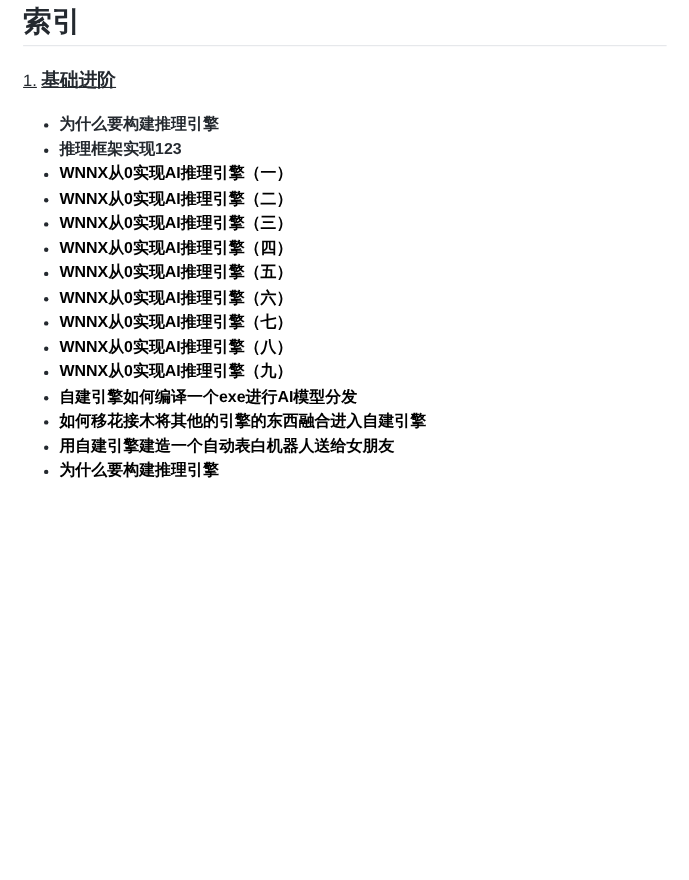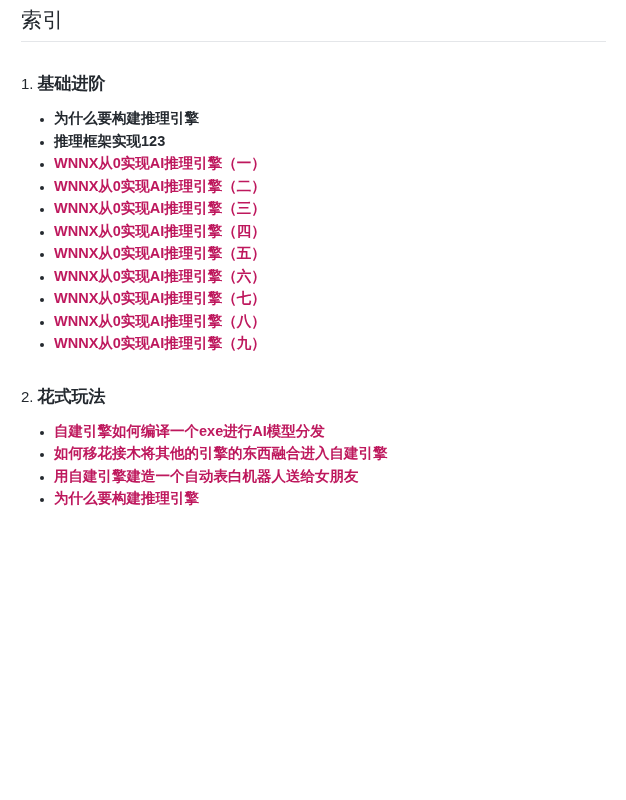--- a/index.html
+++ b/index.html
@@ -8,32 +8,33 @@
     width: 626px;
     height: 800px;
     overflow: hidden;
     font-family: "Liberation Sans", "DejaVu Sans", sans-serif;
     color: #24292f;
   }
   .page {
     padding: 7px 20px 0 21px;
   }
   h1.page-title {
-    font-size: 21px;
-    font-weight: 400;
+    font-size: 26px;
+    font-weight: 700;
     line-height: 25px;
     letter-spacing: 0.5px;
     padding-bottom: 9px;
     border-bottom: 1px solid #e4e6e9;
   }
   .section-heading {
-    margin-top: 30px;
+    margin-top: 14px;
     margin-bottom: 12px;
-    line-height: 22px;
+    line-height: 32px;
     white-space: nowrap;
+    text-decoration: underline;
   }
   .section-number {
     font-size: 15px;
     font-weight: 400;
     color: #24292f;
     margin-right: 4px;
   }
   .section-title {
     font-size: 17px;
     font-weight: 700;
@@ -48,21 +49,21 @@
     font-size: 14.5px;
     line-height: 22.5px;
     color: #24292f;
     font-weight: bold;
   }
   ul.item-list li::marker {
     color: #24292f;
     font-size: 12px;
   }
   a.index-link {
-    color: #be185d;
+    color: #000000;
     text-decoration: none;
     cursor: pointer;
   }
 </style>
 </head>
 <body>
 
 <div class="page">
   <h1 class="page-title">索引</h1>
   <div id="sections">
@@ -73,21 +74,20 @@
         <li><a class="index-link" href="#">WNNX从0实现AI推理引擎（一）</a></li>
         <li><a class="index-link" href="#">WNNX从0实现AI推理引擎（二）</a></li>
         <li><a class="index-link" href="#">WNNX从0实现AI推理引擎（三）</a></li>
         <li><a class="index-link" href="#">WNNX从0实现AI推理引擎（四）</a></li>
         <li><a class="index-link" href="#">WNNX从0实现AI推理引擎（五）</a></li>
         <li><a class="index-link" href="#">WNNX从0实现AI推理引擎（六）</a></li>
         <li><a class="index-link" href="#">WNNX从0实现AI推理引擎（七）</a></li>
         <li><a class="index-link" href="#">WNNX从0实现AI推理引擎（八）</a></li>
         <li><a class="index-link" href="#">WNNX从0实现AI推理引擎（九）</a></li>
       </ul>
-      <h3 class="section-heading"><span class="section-number">2.</span><span class="section-title">花式玩法</span></h3>
       <ul class="item-list">
         <li><a class="index-link" href="#">自建引擎如何编译一个exe进行AI模型分发</a></li>
         <li><a class="index-link" href="#">如何移花接木将其他的引擎的东西融合进入自建引擎</a></li>
         <li><a class="index-link" href="#">用自建引擎建造一个自动表白机器人送给女朋友</a></li>
         <li><a class="index-link" href="#">为什么要构建推理引擎</a></li>
       </ul>
     </div>
 </div>
 
 </body></html>

